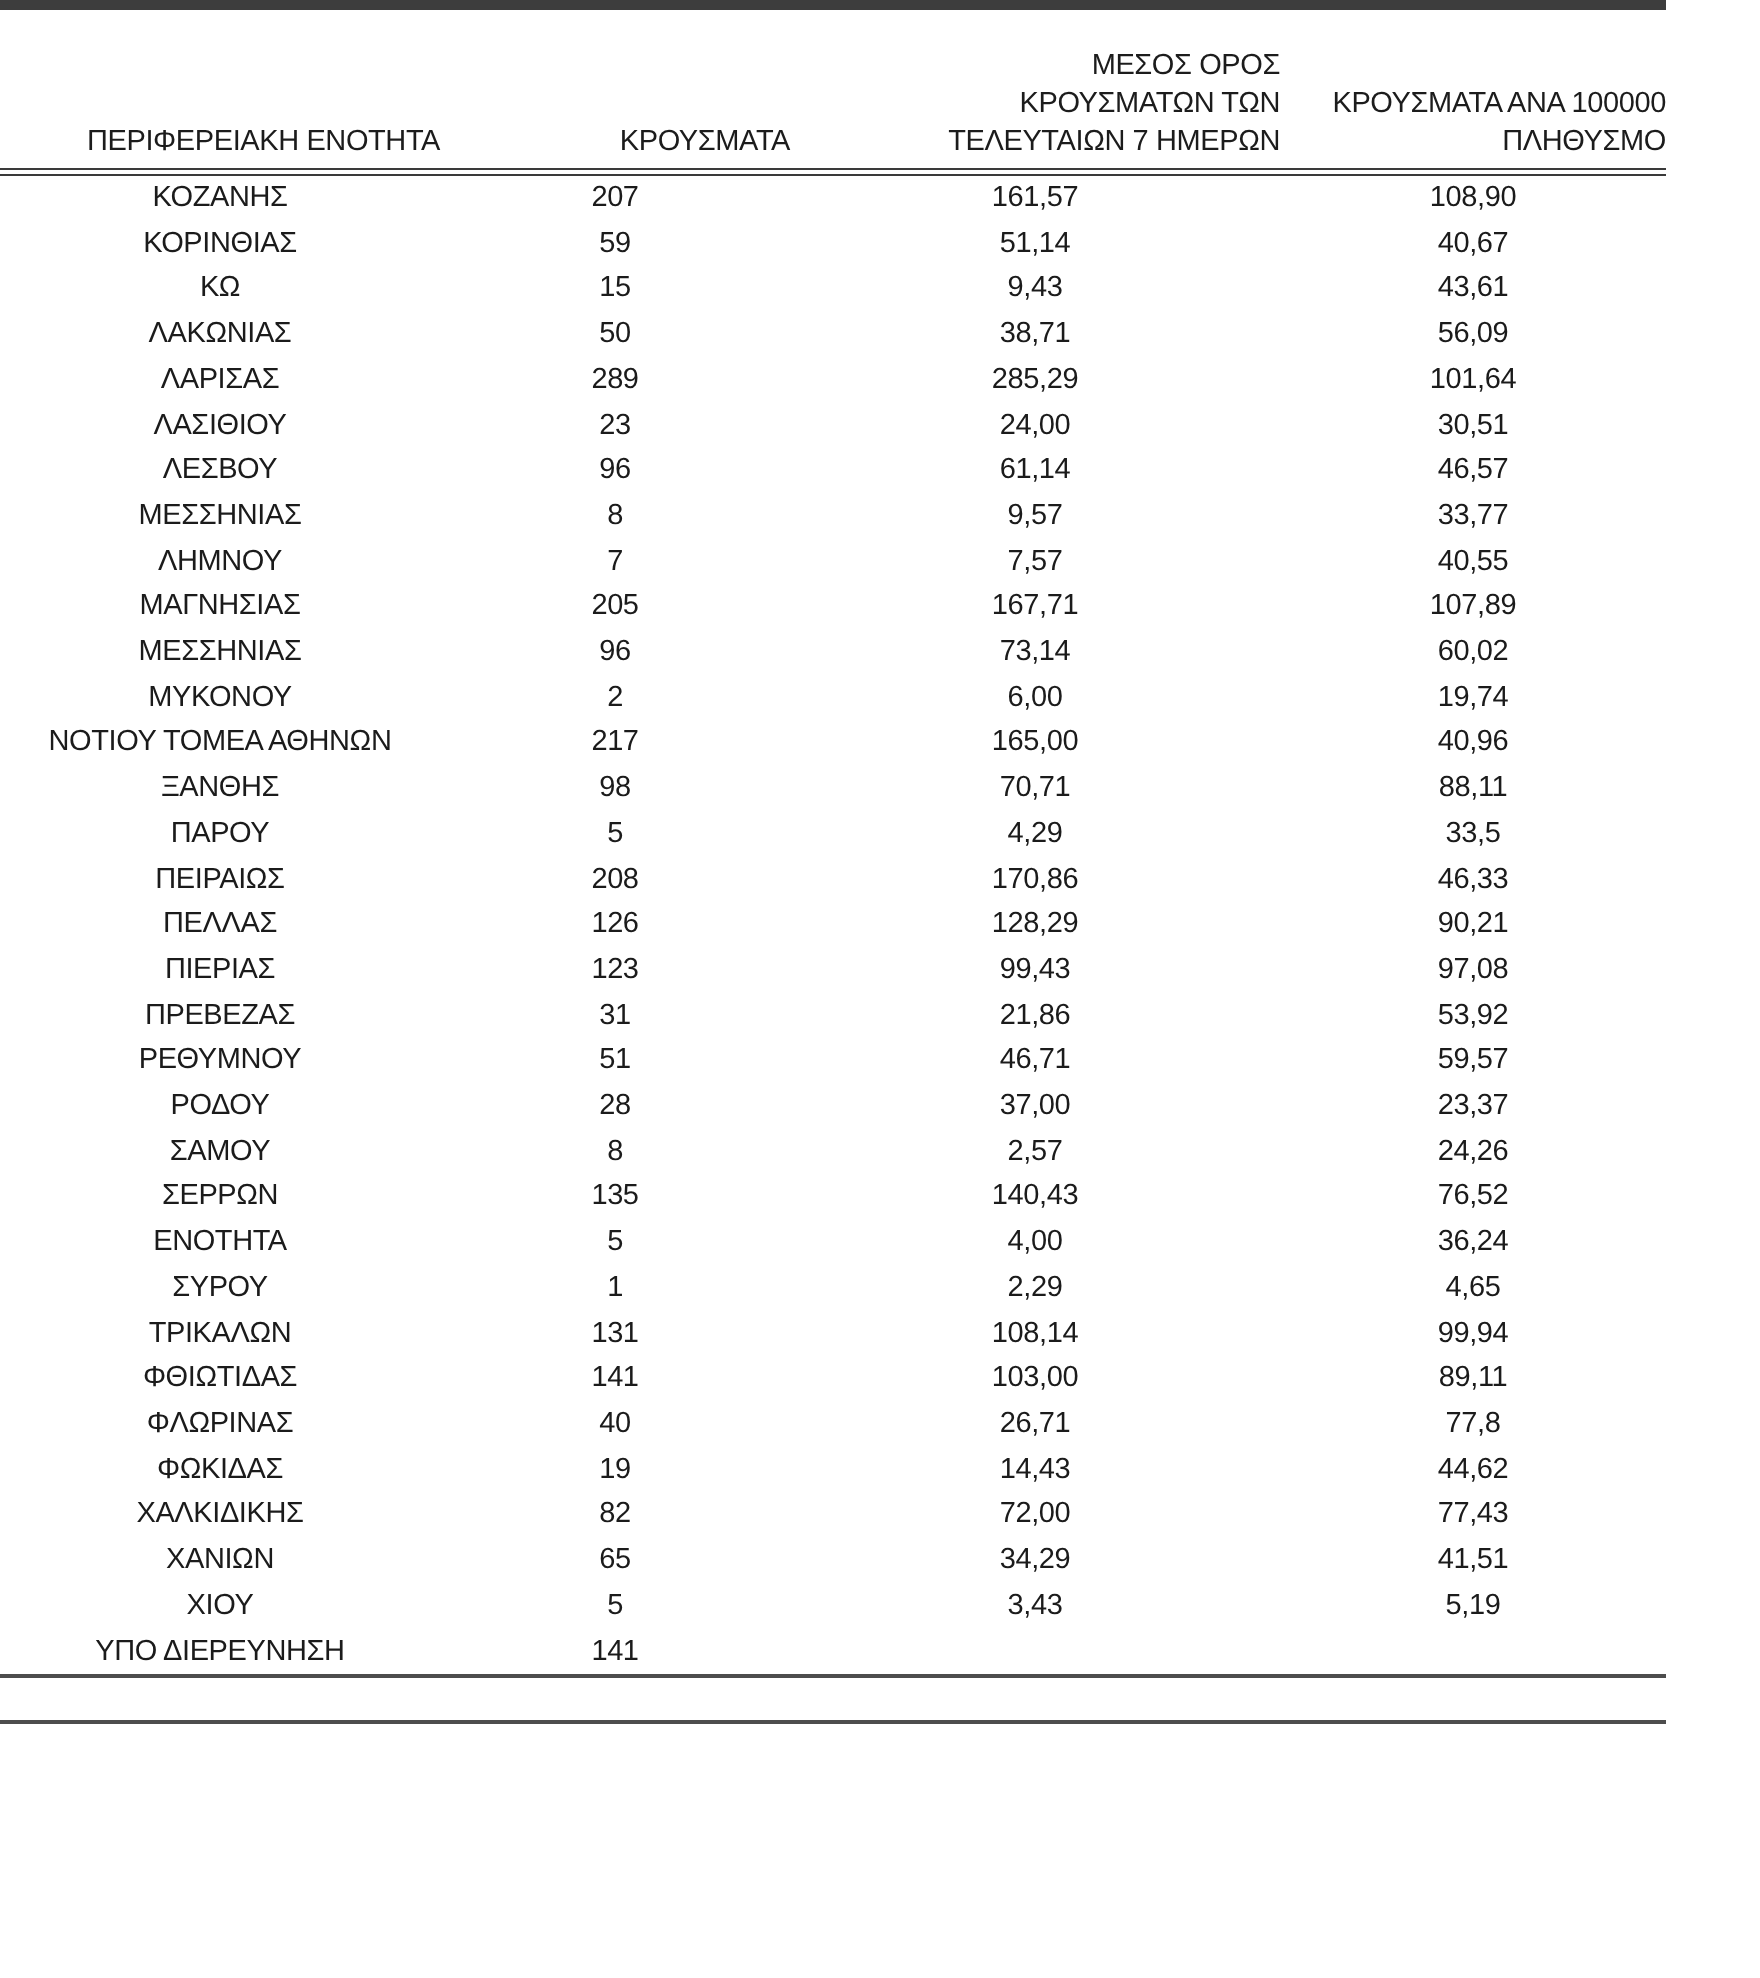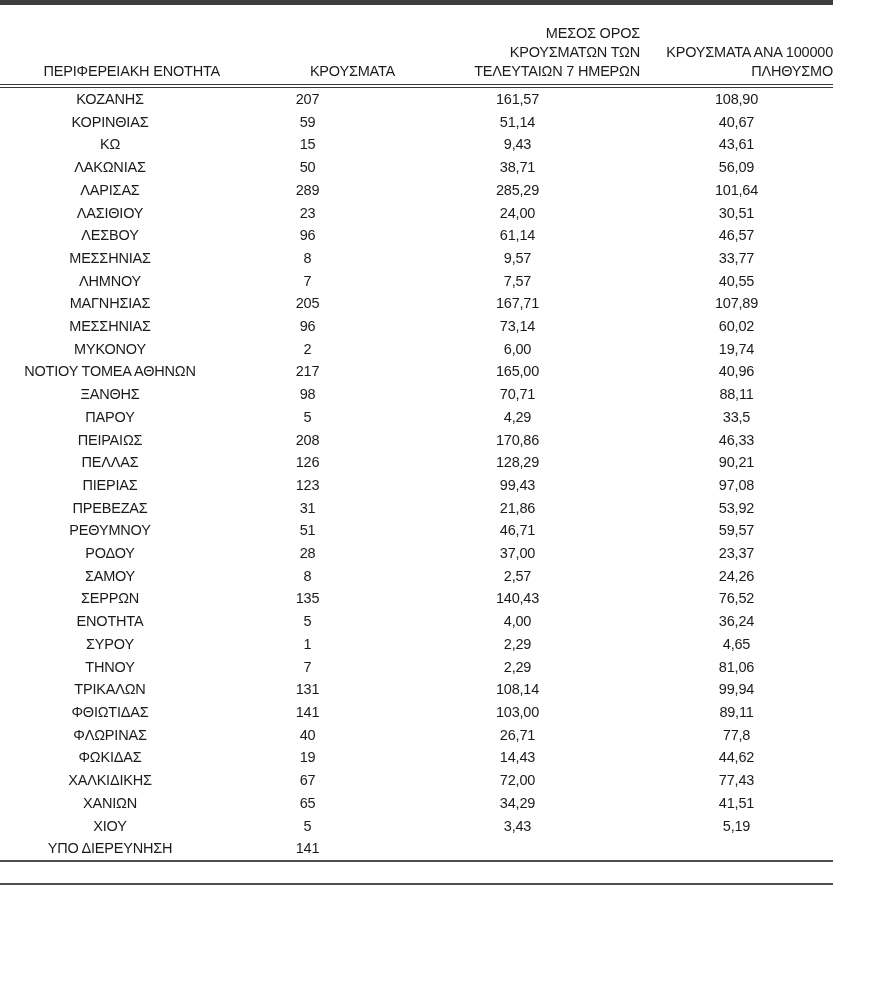--- a/index.html
+++ b/index.html
@@ -240,26 +240,20 @@
             <td>4,00</td>
             <td>36,24</td>
           </tr>
           <tr>
             <td>ΣΥΡΟΥ</td>
             <td>1</td>
             <td>2,29</td>
             <td>4,65</td>
           </tr>
           <tr>
-            <td>ΤΗΝΟΥ</td>
-            <td>7</td>
-            <td>2,29</td>
-            <td>81,06</td>
-          </tr>
-          <tr>
             <td>ΤΡΙΚΑΛΩΝ</td>
             <td>131</td>
             <td>108,14</td>
             <td>99,94</td>
           </tr>
           <tr>
             <td>ΦΘΙΩΤΙΔΑΣ</td>
             <td>141</td>
             <td>103,00</td>
             <td>89,11</td>
@@ -271,21 +265,21 @@
             <td>77,8</td>
           </tr>
           <tr>
             <td>ΦΩΚΙΔΑΣ</td>
             <td>19</td>
             <td>14,43</td>
             <td>44,62</td>
           </tr>
           <tr>
             <td>ΧΑΛΚΙΔΙΚΗΣ</td>
-            <td>67</td>
+            <td>82</td>
             <td>72,00</td>
             <td>77,43</td>
           </tr>
           <tr>
             <td>ΧΑΝΙΩΝ</td>
             <td>65</td>
             <td>34,29</td>
             <td>41,51</td>
           </tr>
           <tr>

